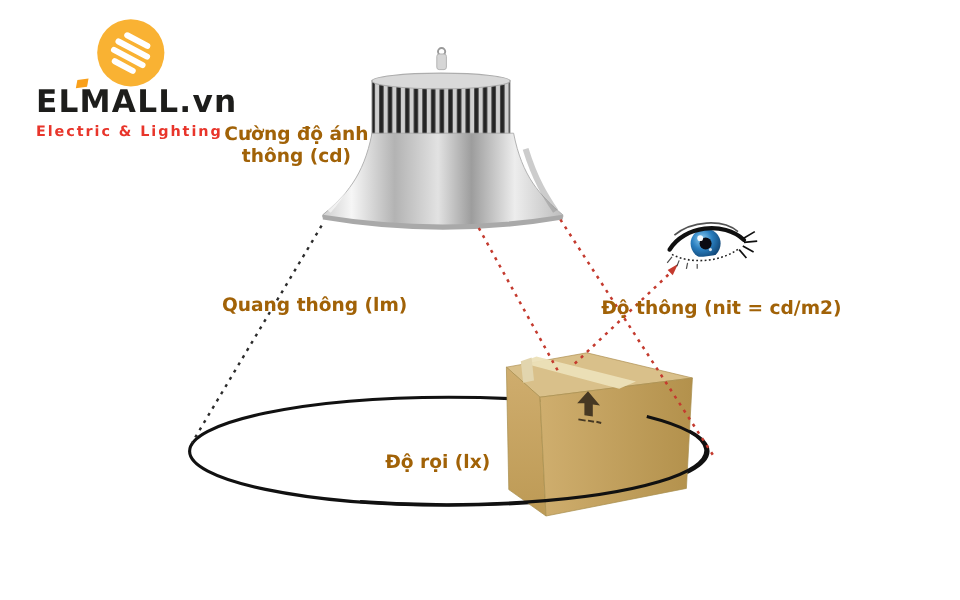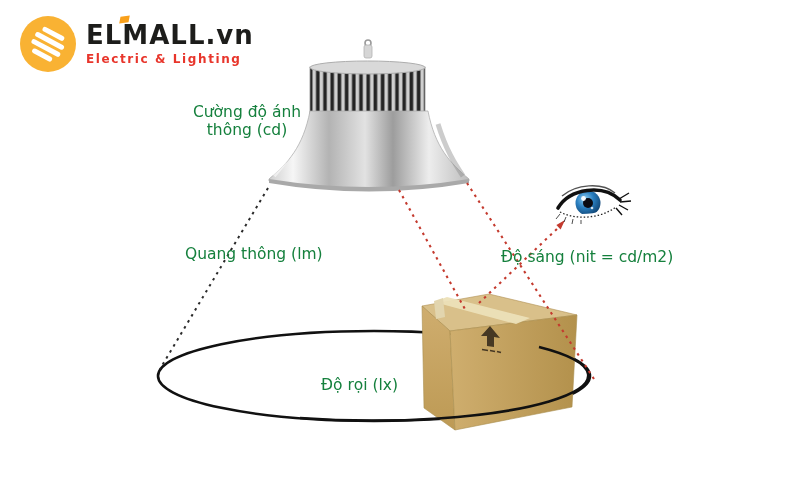--- a/index.html
+++ b/index.html
@@ -1,26 +1,26 @@
 <!DOCTYPE html>
 <html><head>
 <meta charset="utf-8">
 <style>
   html,body{margin:0;padding:0;background:#fff;}
   #canvas{position:relative;width:800px;height:500px;background:#fff;overflow:hidden;
           font-family:"DejaVu Sans","Liberation Sans",sans-serif;}
   #scene{position:absolute;left:0;top:0;}
-  .dlabel{position:absolute;color:#15803d;font-size:15.5px;line-height:17.5px;
-          pointer-events:none;white-space:nowrap;}
+  .dlabel{position:absolute;color:#a16207;font-size:15.5px;line-height:17.5px;
+          pointer-events:none;white-space:nowrap;font-weight:bold;}
   #label-intensity{left:172px;top:104px;width:150px;text-align:center;white-space:normal;}
   #label-flux{left:170px;top:246px;margin-left:15px;}
   #label-luminance{left:501px;top:249px;}
   #label-illuminance{left:321px;top:377px;}
   
-  #logo{position:absolute;left:20px;top:16px;display:flex;align-items:center;}
+  #logo{position:absolute;left:20px;top:16px;display:flex;align-items:center;flex-direction:column;}
   #logo-icon{position:relative;width:56px;height:56px;border-radius:50%;background:#F9B233;
              overflow:hidden;flex:0 0 auto;}
   #logo-stripes{position:absolute;left:50%;top:50%;width:40px;height:34px;
                 transform:translate(-50%,-50%) rotate(28deg);}
   #logo-stripes i{display:block;background:#fff;height:5px;border-radius:2.5px;margin:3px auto;}
   #logo-stripes i:nth-child(1){width:24px;}
   #logo-stripes i:nth-child(2){width:32px;}
   #logo-stripes i:nth-child(3){width:32px;}
   #logo-stripes i:nth-child(4){width:22px;}
   #logo-textcol{margin-left:10px;position:relative;}
@@ -117,21 +117,21 @@
       <path d="M619,199 l10,-6 M620,202 l11,-1 M619,205 l9,5 M616,208 l6,7" stroke="#101010" stroke-width="1.4" fill="none"></path>
       <path d="M560,214 l-4,5 M566,217 l-2,5 M573,219 l-1,5 M581,220 l0,4" stroke="#222" stroke-width="1" fill="none" opacity="0.8"></path>
     </g>
   </svg>
 
   <div class="dlabel" id="label-intensity">
     <span>Cường độ ánh</span><br>
     <span>thông (cd)</span>
   </div>
   <div class="dlabel" id="label-flux">Quang thông (lm)</div>
-  <div class="dlabel" id="label-luminance">Độ sáng (nit = cd/m2)</div>
+  <div class="dlabel" id="label-luminance">Độ thông (nit = cd/m2)</div>
   <div class="dlabel" id="label-illuminance">Độ rọi (lx)</div>
 
   <div id="logo">
     <div id="logo-icon">
       <div id="logo-stripes">
           <i></i>
           <i></i>
           <i></i>
           <i></i>
         </div>

